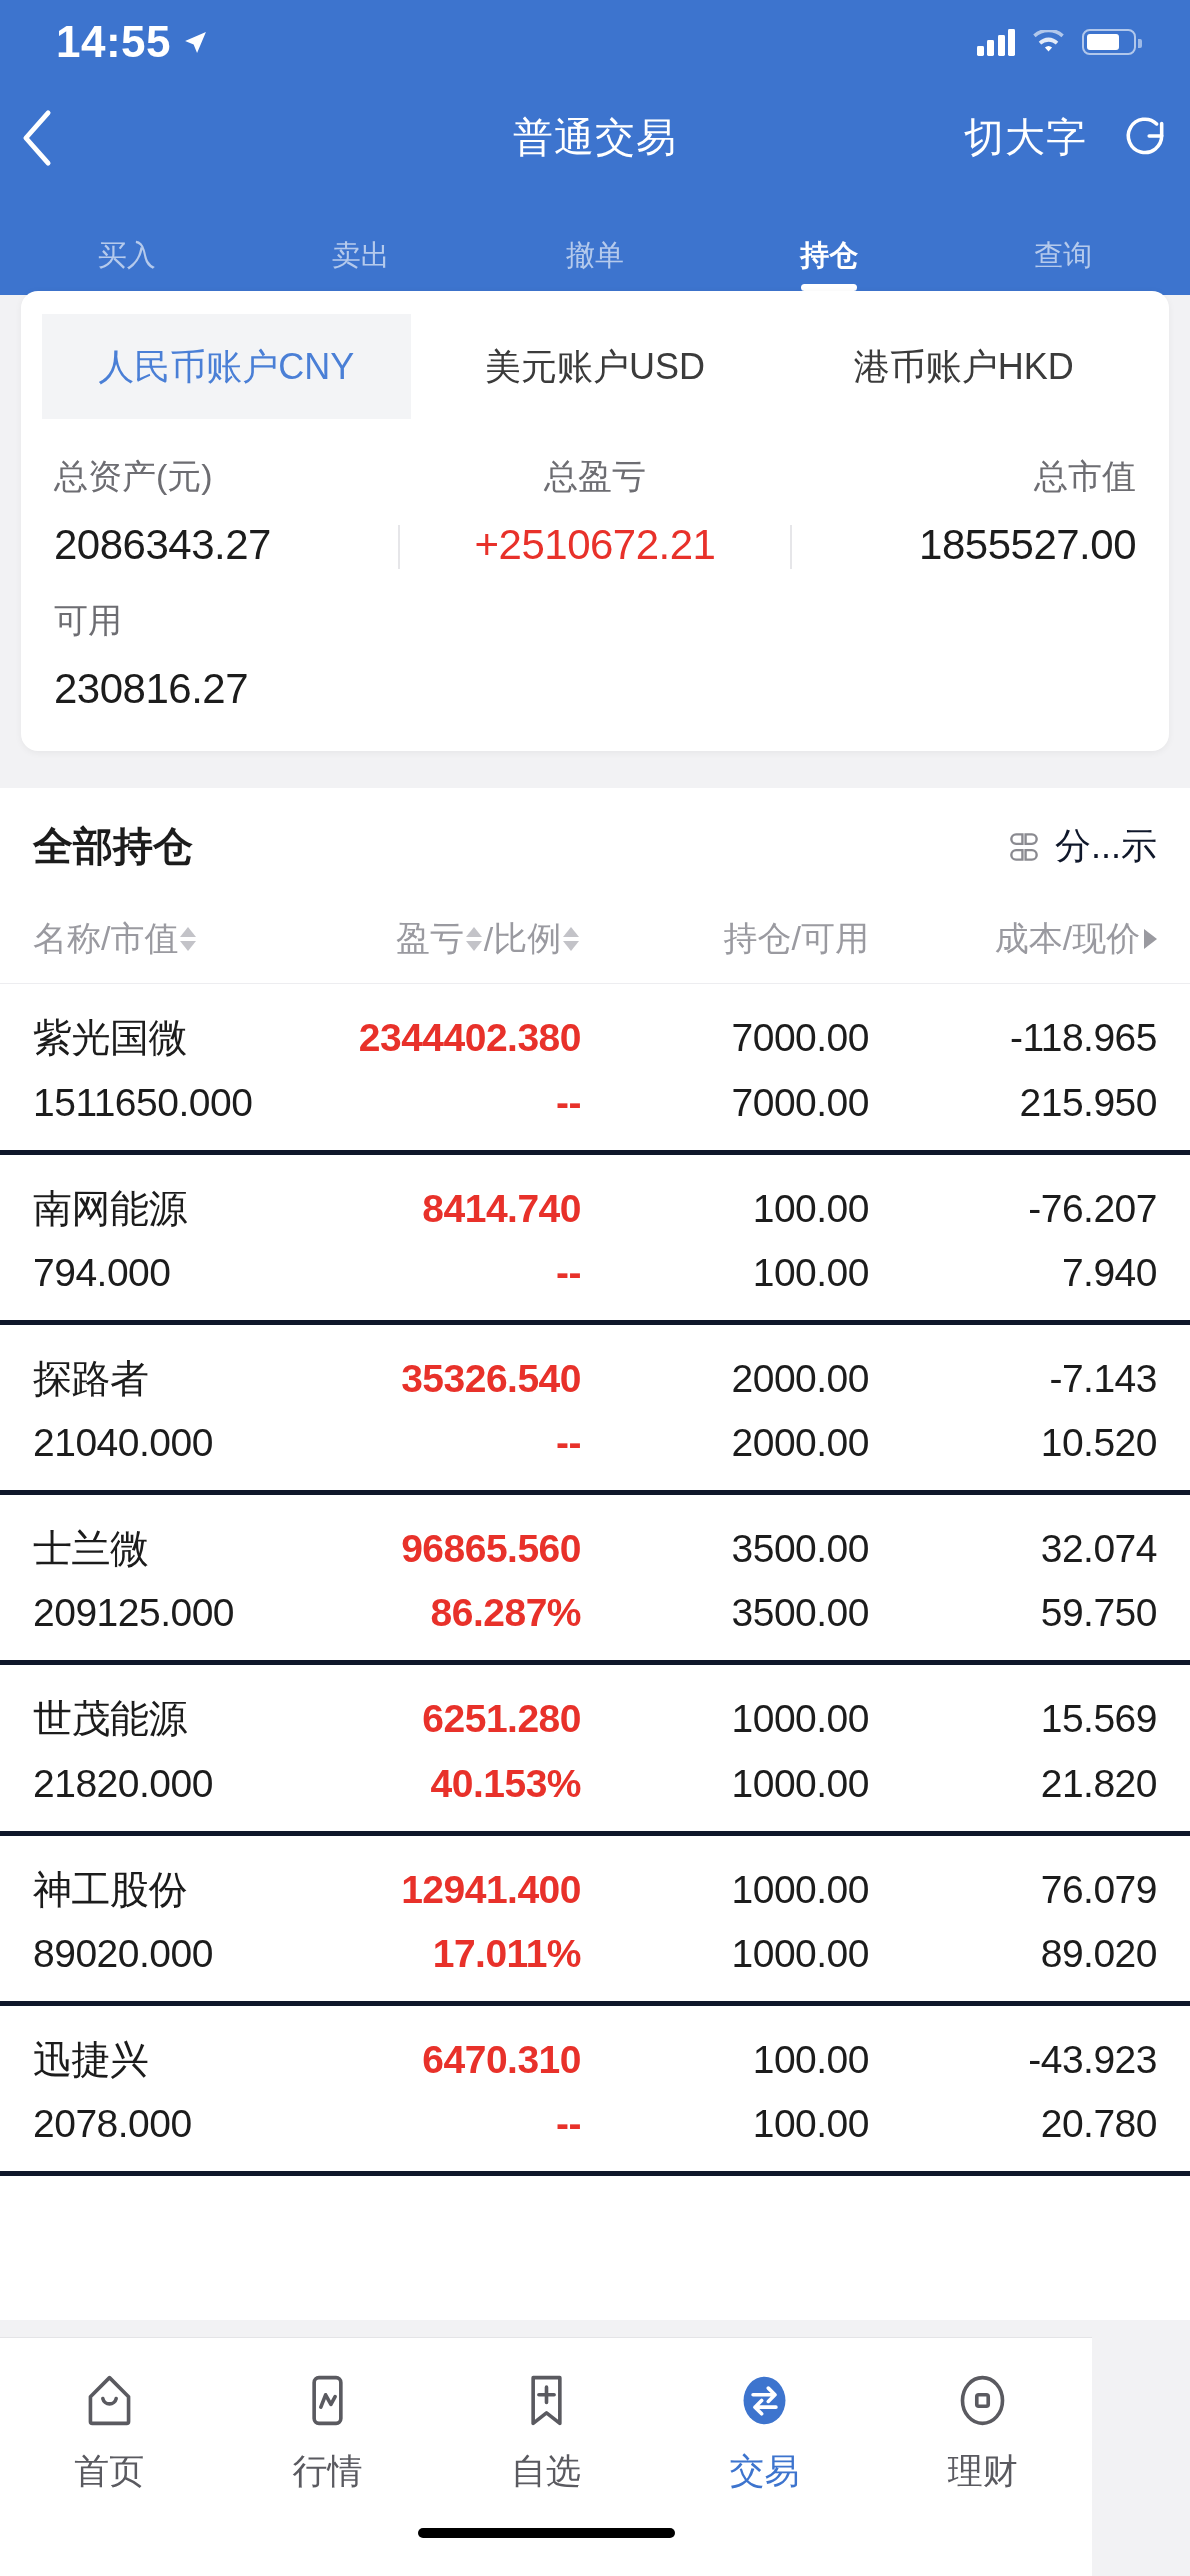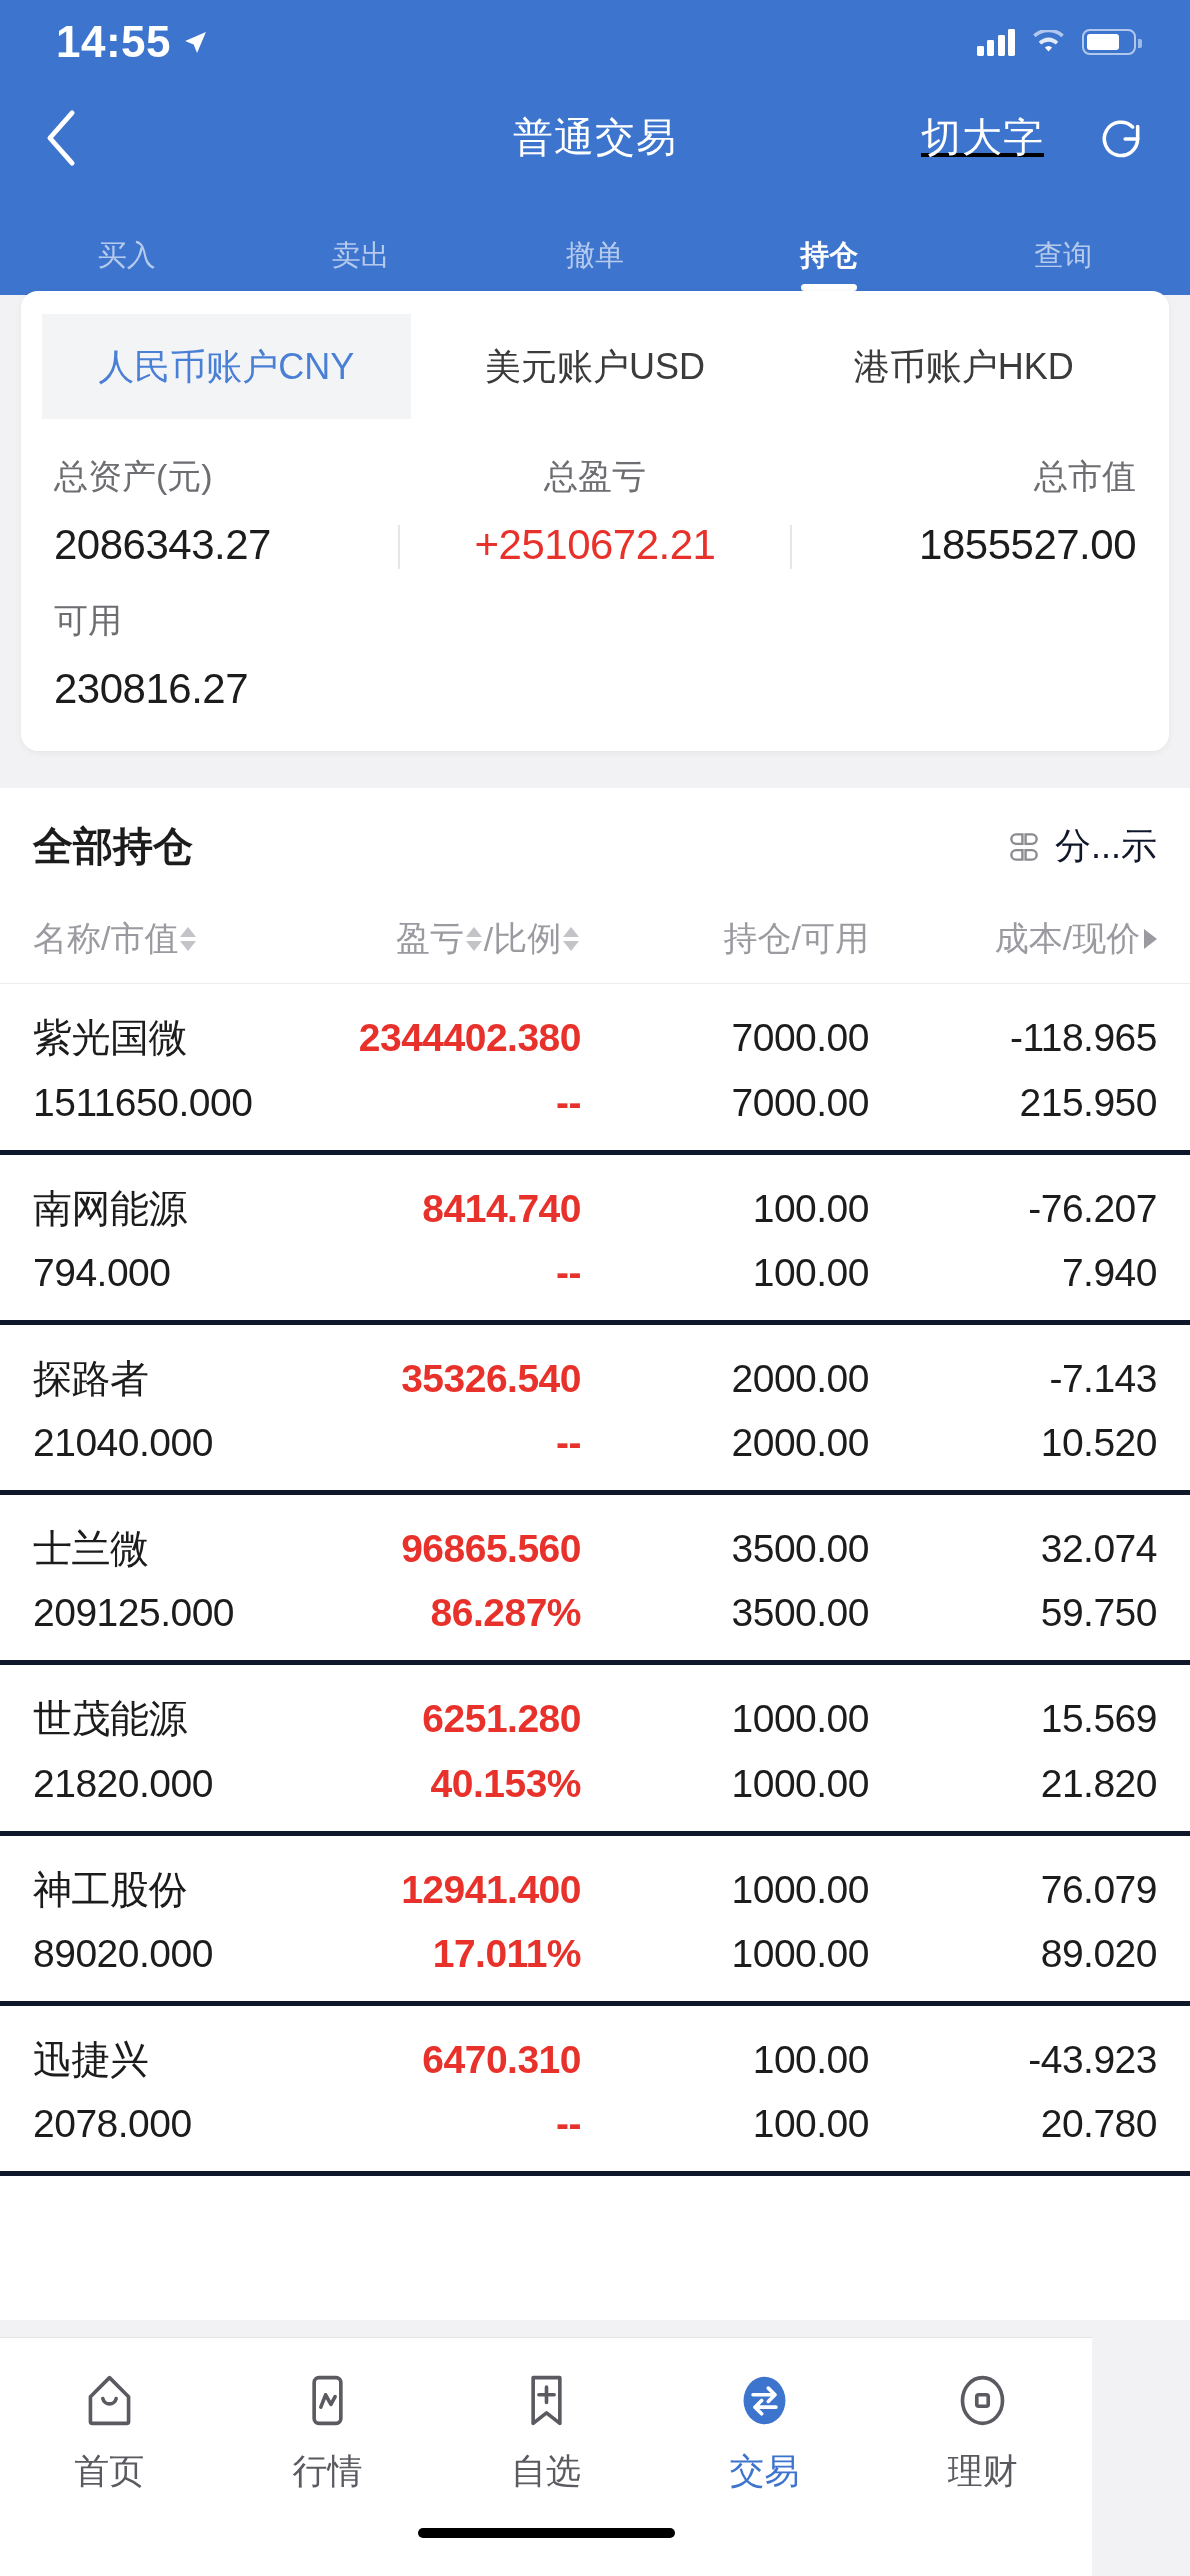--- a/index.html
+++ b/index.html
@@ -43,30 +43,30 @@
   .battery::after{
     content:""; position:absolute; right:-7.7px; top:7.7px;
     width:3.8px; height:9.6px; background:rgba(255,255,255,.5);
     border-radius:0 1.9px 1.9px 0;
   }
   .battery b{ display:block; width:72%; height:100%; background:#fff; border-radius:2.9px; }
 
   
   .navrow {
     height:107px; display:flex; align-items:center;
-    position:relative; padding:0 44px;
+    position:relative; padding:0 20px;
   }
   .back-btn { width:67px; height:67px; display:flex; align-items:center; }
   .nav-title {
     position:absolute; left:0; right:0; text-align:center;
     color:#fff; font-size:40px; letter-spacing:1px; pointer-events:none;
   }
   .nav-right {
-    margin-left:auto; display:flex; align-items:center; gap:52px;
-    position:relative; z-index:2;text-decoration:underline;
+    margin-left:auto; display:flex; gap:33px;
+    position:relative; z-index:2;
   }
   .nav-right .txt { color:#fff; font-size:40px; letter-spacing:1px; }
   .refresh { width:50px; height:50px; }
 
   
   .tradetabs {
     display:flex; align-items:flex-end; height:104px; padding:0 9.6px 0 9.6px;
   }
   .ttab {
     flex:1; text-align:center; color:rgba(255,255,255,.62);

